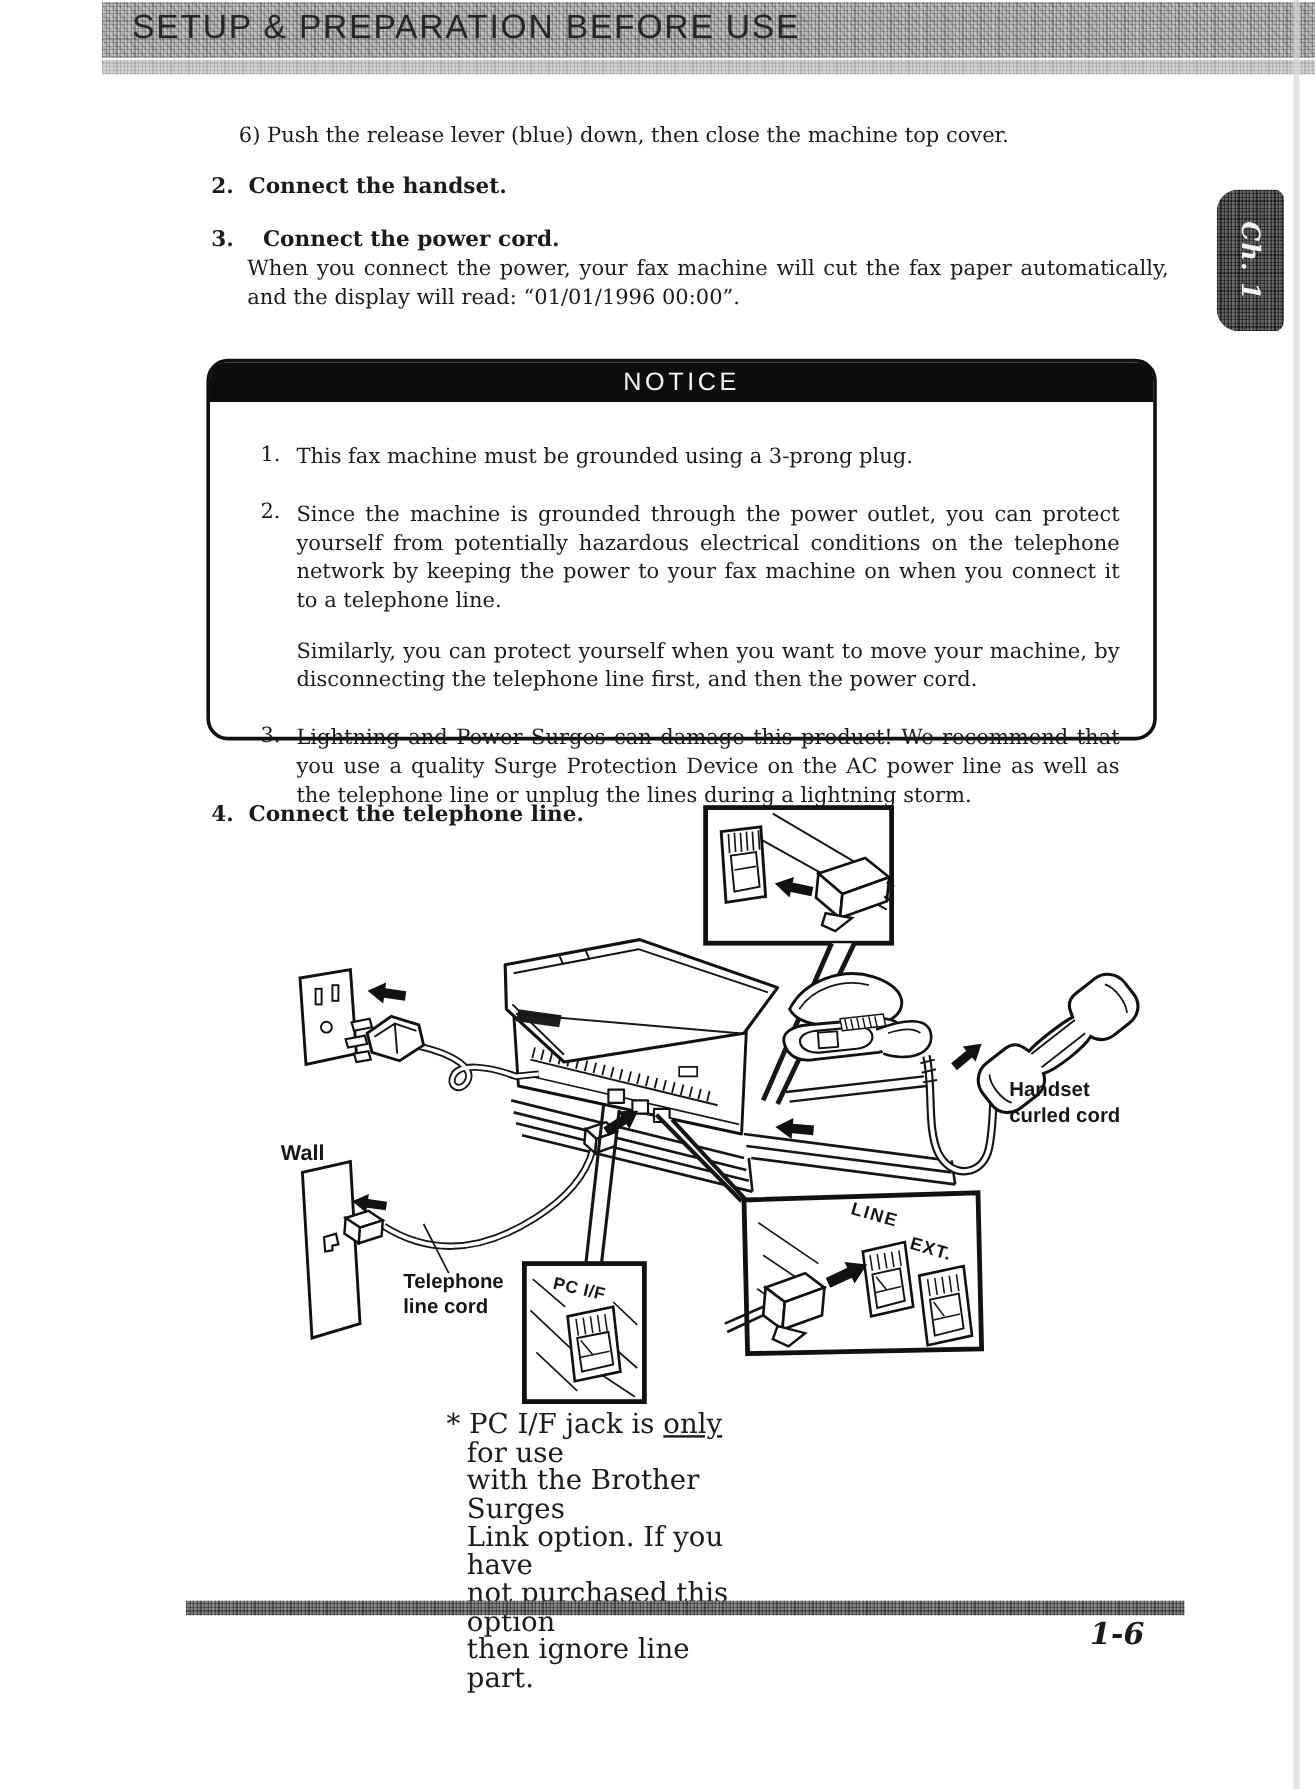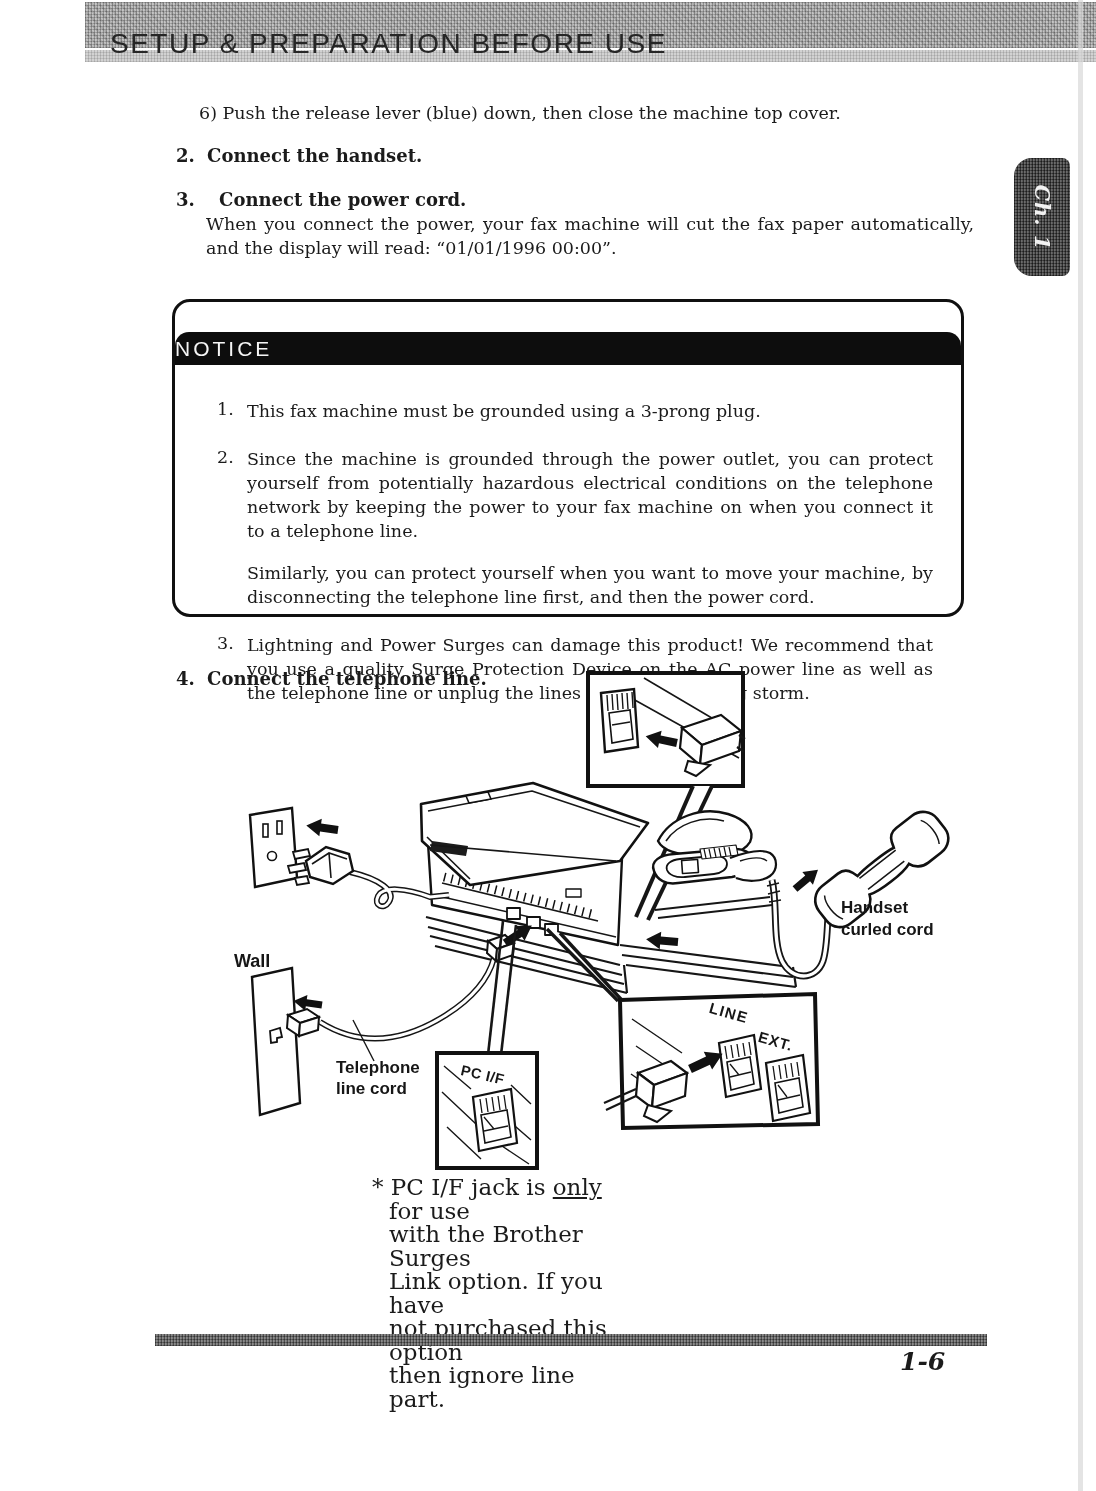--- a/index.html
+++ b/index.html
@@ -17,51 +17,51 @@
   .ht-dark{background-color:#6f6f6f;background-image:
       repeating-linear-gradient(90deg, rgba(0,0,0,.35) 0 1px, rgba(255,255,255,.12) 1px 2px, rgba(0,0,0,0) 2px 3px),
       repeating-linear-gradient(0deg, rgba(0,0,0,.30) 0 1px, rgba(255,255,255,.08) 1px 3px);}
   .ht-tab{background-color:#4c4c4c;background-image:
       repeating-linear-gradient(90deg, rgba(0,0,0,.45) 0 1px, rgba(255,255,255,.10) 1px 2px, rgba(0,0,0,0) 2px 3px),
       repeating-linear-gradient(0deg, rgba(0,0,0,.35) 0 1px, rgba(255,255,255,.08) 1px 3px);}
 
   .banner{left:85px;top:2px;width:1011px;height:46px;}
   .banner-sub{left:85px;top:50px;width:1011px;height:12px;}
   .banner-title{left:110px;top:7px;font-family:"Liberation Sans","DejaVu Sans",sans-serif;
-      font-size:28px;font-weight:500;letter-spacing:1.5px;color:#262626;margin-top:21px;}
+      font-size:28px;font-weight:500;letter-spacing:1.5px;color:#262626;}
   .scan-edge{left:1078px;top:0;width:5px;height:1491px;background:#d8d8d8;opacity:.7;}
 
   .body-text{font-size:17.5px;line-height:24px;}
   .bold-head{font-weight:700;font-size:18px;}
 
   .chapter-tab{left:1014px;top:158px;width:56px;height:118px;border-radius:18px 8px 8px 18px;
       display:flex;align-items:center;justify-content:center;}
   .chapter-tab span{display:block;transform:rotate(90deg);white-space:nowrap;color:#f2f2f2;
       font-family:"DejaVu Serif",serif;font-style:italic;font-weight:700;font-size:21px;letter-spacing:1px;}
 
   .notice-box{left:172px;top:299px;width:792px;height:318px;border:3px solid #101010;border-radius:18px;
       box-sizing:border-box;background:#fff;}
-  .notice-bar{height:33px;background:#0d0d0d;border-radius:14px 14px 0 0;display:flex;align-items:center;justify-content:flex-start;margin-top:30px;}
+  .notice-bar{height:33px;background:#0d0d0d;border-radius:14px 14px 0 0;display:flex;align-items:center;justify-content:center;}
   .notice-bar span{color:#f5f5f5;font-family:"Liberation Sans","DejaVu Sans",sans-serif;font-size:21px;
       letter-spacing:3px;font-weight:400;}
   .notice-items{padding:16px 28px 0 42px;}
   .n-item{display:flex;margin-top:18px;}
   .n-num{width:30px;flex-shrink:0;font-size:17.5px;}
   .n-body{flex:1;font-size:17.5px;line-height:24px;text-align:justify;}
   .n-cont{margin-left:30px;margin-top:18px;font-size:17.5px;line-height:24px;text-align:justify;padding-right:0;}
 
   .diag-label{font-family:"Liberation Sans","DejaVu Sans",sans-serif;font-weight:700;color:#161616;}
   .rot{transform-origin:left top;}
 
   .footnote{left:372px;top:1176px;width:248px;font-size:23px;line-height:23.5px;
       text-indent:-17px;padding-left:17px;}
   .footnote u{text-underline-offset:2px;}
 
   .footer-bar{left:155px;top:1334px;width:832px;height:12px;}
-  .page-num{left:900px;top:1347px;width:62px;text-align:left;font-style:italic;font-weight:700;font-size:25px;}
+  .page-num{left:900px;top:1347px;width:62px;text-align:center;font-style:italic;font-weight:700;font-size:25px;}
 
   svg .ln{stroke:#161616;fill:none;}
 </style>
 </head>
 <body>
 
 <div id="page">
 
   <div class="abs ht banner"></div>
   <div class="abs ht-light banner-sub"></div>

